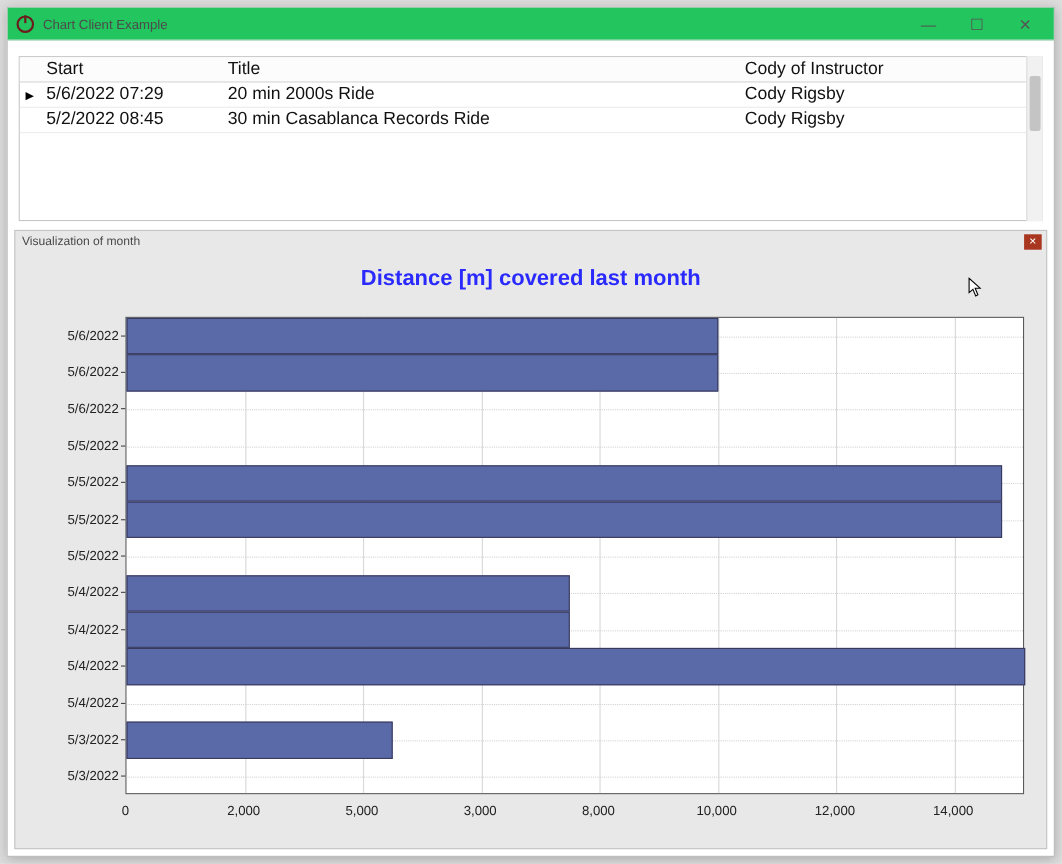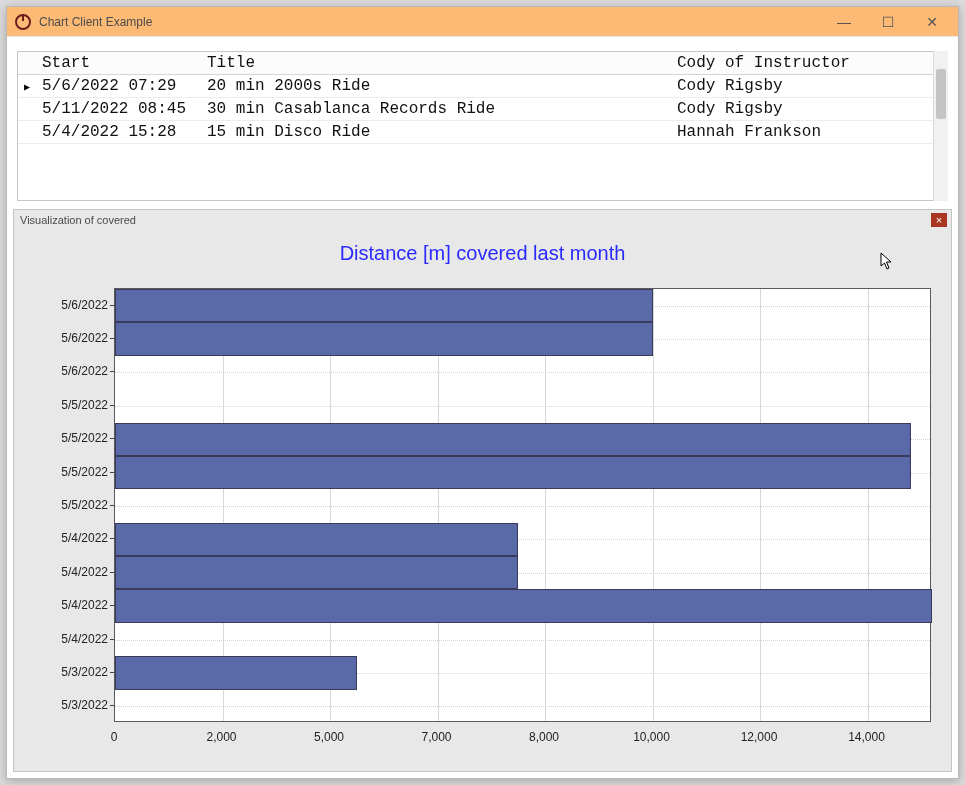--- a/index.html
+++ b/index.html
@@ -16,21 +16,21 @@
     left: 6px; top: 6px;
     width: 953px; height: 773px;
     background: #ffffff;
     border: 1px solid #b8b8b8;
     box-shadow: 0 2px 10px rgba(0,0,0,0.25);
     display: flex;
     flex-direction: column;
   }
   .titlebar {
     height: 30px;
-    background: #fdba74;
+    background: #22c55e;
     border-bottom: 1px solid #e6e6e6;
     display: flex;
     align-items: center;
     padding: 0 4px 0 8px;
     color: #4b4b4b;
     font-size: 12px;
   }
   .titlebar .app-icon {
     width: 16px; height: 16px;
     border: 2px solid #6b1d1d;
@@ -71,21 +71,21 @@
   .grid-scroll .thumb {
     position: absolute;
     left: 2px; right: 2px;
     top: 18px; height: 50px;
     background: #c4c4c4;
     border-radius: 2px;
   }
   table.grid {
     width: 100%;
     border-collapse: collapse;
-    font-family: Liberation Mono, monospace;
+    font-family: Liberation Sans, sans-serif;
     font-size: 16px;
     color: #111;
   }
   table.grid th {
     text-align: left;
     font-weight: 400;
     background: #fcfcfc;
     border-bottom: 1px solid #d6d6d6;
     padding: 2px 6px;
     height: 22px;
@@ -125,21 +125,21 @@
     display: flex; align-items: center; justify-content: center;
     line-height: 1;
   }
   .chart-body {
     flex: 1;
     position: relative;
   }
   .chart-title {
     text-align: center;
     font-family: "Segoe UI", sans-serif;
-    font-weight: 400;
+    font-weight: 700;
     font-size: 20px;
     color: #2a2aff;
     padding: 12px 0 4px 0;
   }
   .plot-wrap {
     position: absolute;
     left: 26px; right: 20px; top: 58px; bottom: 26px;
   }
   .plot {
     position: absolute;
@@ -219,40 +219,34 @@
       </thead>
       <tbody id="grid-body">
           <tr>
             <td class="rowmark-cell"><span class="rowmark">▶</span></td>
             <td>5/6/2022 07:29</td>
             <td>20 min 2000s Ride</td>
             <td>Cody Rigsby</td>
           </tr>
           <tr>
             <td class="rowmark-cell"></td>
-            <td>5/11/2022 08:45</td>
+            <td>5/2/2022 08:45</td>
             <td>30 min Casablanca Records Ride</td>
             <td>Cody Rigsby</td>
-          </tr>
-          <tr>
-            <td class="rowmark-cell"></td>
-            <td>5/4/2022 15:28</td>
-            <td>15 min Disco Ride</td>
-            <td>Hannah Frankson</td>
           </tr>
         </tbody>
     </table>
     <div class="grid-scroll">
       <div class="thumb"></div>
     </div>
   </div>
 
   <div class="chart-panel">
     <div class="chart-panel-header">
-      <span>Visualization of covered</span>
+      <span>Visualization of month</span>
       <div class="spacer"></div>
       <div class="chart-close">×</div>
     </div>
     <div class="chart-body">
       <div class="chart-title">Distance [m] covered last month</div>
       <div class="plot-wrap" id="plot-wrap" style="height: 460px;">
         <div class="plot" id="plot" style="width: 817px; height: 434px;">
             <div class="vgrid" style="left: 107.5px;"></div>
             <div class="vgrid" style="left: 215px;"></div>
             <div class="vgrid" style="left: 322.5px;"></div>
@@ -278,21 +272,21 @@
             <div class="hrow" style="top: 317.154px;"></div>
             <div class="bar" style="top: 300.462px; height: 33.3846px; width: 817px; background: rgb(90, 106, 168);"></div>
             <div class="hrow" style="top: 350.538px;"></div>
             <div class="hrow" style="top: 383.923px;"></div>
             <div class="bar" style="top: 367.231px; height: 33.3846px; width: 241.875px; background: rgb(90, 106, 168);"></div>
             <div class="hrow" style="top: 417.308px;"></div>
           </div>
       <div class="xtick" style="left: 74px;">0</div>
           <div class="xtick" style="left: 181.5px;">2,000</div>
           <div class="xtick" style="left: 289px;">5,000</div>
-          <div class="xtick" style="left: 396.5px;">7,000</div>
+          <div class="xtick" style="left: 396.5px;">3,000</div>
           <div class="xtick" style="left: 504px;">8,000</div>
           <div class="xtick" style="left: 611.5px;">10,000</div>
           <div class="xtick" style="left: 719px;">12,000</div>
           <div class="xtick" style="left: 826.5px;">14,000</div>
           <div class="ytick" style="top: 16.6923px;">5/6/2022</div>
           <div class="ytick" style="top: 50.0769px;">5/6/2022</div>
           <div class="ytick" style="top: 83.4615px;">5/6/2022</div>
           <div class="ytick" style="top: 116.846px;">5/5/2022</div>
           <div class="ytick" style="top: 150.231px;">5/5/2022</div>
           <div class="ytick" style="top: 183.615px;">5/5/2022</div>

